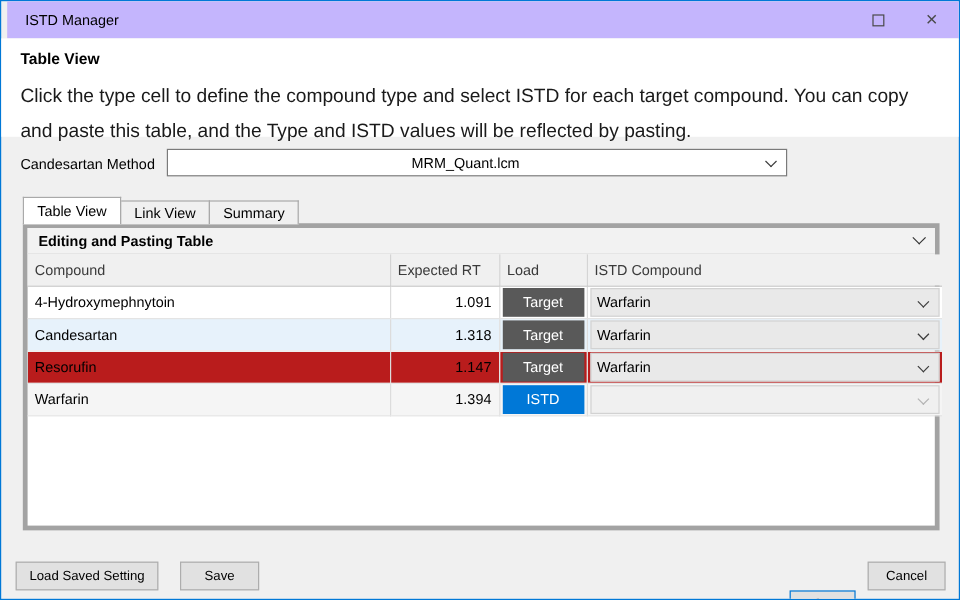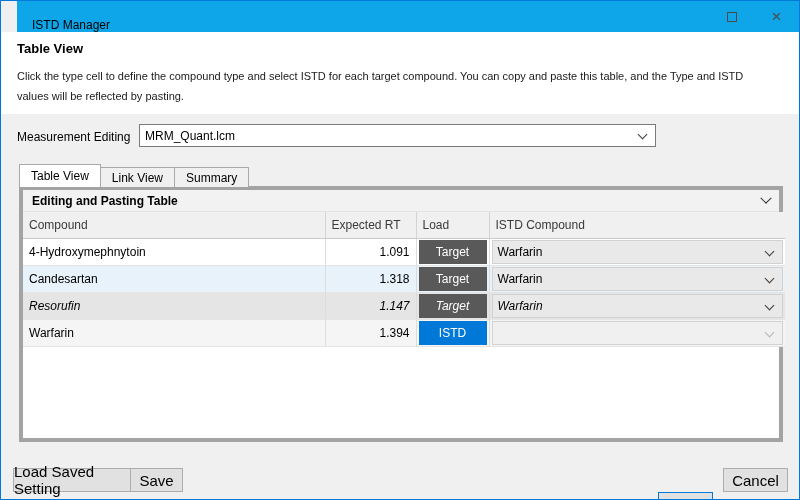--- a/index.html
+++ b/index.html
@@ -3,37 +3,37 @@
 <meta charset="utf-8">
 <style>
   * { margin:0; padding:0; box-sizing:border-box; }
   html,body { background:#ffffff; }
   body { font-family:"Liberation Sans","DejaVu Sans",sans-serif; font-size:12px; color:#000; }
 
   .window { position:relative; width:800px; height:500px; background:#f0f0f0;
             border:1px solid #0078d7; overflow:hidden; }
 
   
-  .titlebar { position:absolute; top:0; left:16px; right:0; height:31px; background:#0ea5e9;
-              display:flex; align-items:flex-end; }
+  .titlebar { position:absolute; top:0; left:5px; right:0; height:31px; background:#c4b5fd;
+              display:flex; align-items:center; }
   .titlebar .title { padding-left:15px; font-size:12px; color:#000; }
   .win-controls { margin-left:auto; display:flex; height:31px; }
   .win-btn { width:45px; height:31px; display:flex; align-items:center; justify-content:center; cursor:default; }
   .maxbox { width:10px; height:10px; border:1px solid #4a4a4a; }
   .closex { font-size:17px; color:#4a4a4a; line-height:1; font-weight:400; }
 
   
   .intro { position:absolute; top:31px; left:0; right:0; height:82px; background:#ffffff; padding:9px 16px 0 16px; }
   .intro h1 { font-size:13px; font-weight:bold; margin-bottom:11px; }
-  .intro p { font-size:11px; line-height:1.8; color:#1a1a1a; padding-right:6px; }
+  .intro p { font-size:16px; line-height:1.8; color:#1a1a1a; padding-right:6px; }
 
   
   .mm-label { position:absolute; left:16px; top:129px; }
   .combo { position:absolute; left:138px; top:123px; width:517px; height:23px; background:#ffffff;
-           border:1px solid #7a7a7a; display:flex; align-items:center; padding:0 24px 0 5px; cursor:default; }
+           border:1px solid #7a7a7a; display:flex; align-items:center; padding:0 24px 0 5px; cursor:default;justify-content:center; }
   .chev { width:7px; height:7px; border-right:1.4px solid #3b3b3b; border-bottom:1.4px solid #3b3b3b;
           transform:rotate(45deg); display:inline-block; }
   .combo .chev { position:absolute; right:9px; top:6px; }
 
   
   .tabs { position:absolute; left:18px; top:163px; height:23px; display:flex; align-items:flex-end; z-index:3; }
   .tab { background:#f0f0f0; border:1px solid #a9a9a9; border-bottom:none; height:20px;
          padding:0 11px; display:flex; align-items:center; margin-right:-1px; cursor:default; }
   .tab.active { background:#ffffff; height:23px; position:relative; z-index:4; }
 
@@ -58,23 +58,23 @@
   .type-btn { width:100%; height:100%; color:#ffffff; display:flex; align-items:center;
               justify-content:center; cursor:default; }
   .dd { position:relative; width:100%; height:100%; background:#e9e9e9; border:1px solid #d2d2d2;
         display:flex; align-items:center; padding:0 22px 0 5px; cursor:default; }
   .dd .chev { position:absolute; right:9px; top:7px; }
   .dd.disabled { background:#f0f0f0; }
   .dd.disabled .chev { border-color:#b4b4b4; }
 
   
   .btn { position:absolute; top:467px; height:24px; background:#e1e1e1; border:1px solid #adadad;
-         display:flex; align-items:center; justify-content:center; font-size:15px; cursor:default; }
+         display:flex; align-items:center; justify-content:center; font-size:11px; cursor:default; }
   .btn-load   { left:12px;  width:119px; }
-  .btn-save   { left:129px; width:53px; }
+  .btn-save   { left:149px; width:66px; }
   .btn-ok     { left:657px; width:55px; border-color:#0078d7;margin-top:24px; }
   .btn-cancel { left:722px; width:65px; }
 </style>
 </head>
 <body>
 
 <div class="window">
 
   <div class="titlebar">
     <span class="title">ISTD Manager</span>
@@ -86,21 +86,21 @@
         <span class="closex">×</span>
       </div>
     </div>
   </div>
 
   <div class="intro">
     <h1>Table View</h1>
     <p>Click the type cell to define the compound type and select ISTD for each target compound. You can copy and paste this table, and the Type and ISTD values will be reflected by pasting.</p>
   </div>
 
-  <span class="mm-label">Measurement Editing</span>
+  <span class="mm-label">Candesartan Method</span>
   <div class="combo">
     <span>MRM_Quant.lcm</span>
     <span class="chev"></span>
   </div>
 
   <div class="tabs">
     <div class="tab active">
       <span>Table View</span>
     </div>
     <div class="tab">
@@ -152,21 +152,21 @@
           <td class="type-cell">
               <div class="type-btn" style="background: rgb(89, 89, 89);">Target</div>
             </td>
           <td class="dd-cell">
               <div class="dd">
             <span>Warfarin</span>
             <span class="chev"></span>
               </div>
             </td>
         </tr>
-        <tr style="background: #e5e5e5; font-style: italic;">
+        <tr style="background: #b91c1c;">
           <td>Resorufin</td>
           <td class="rt">1.147</td>
           <td class="type-cell">
               <div class="type-btn" style="background: rgb(89, 89, 89);">Target</div>
             </td>
           <td class="dd-cell">
               <div class="dd">
             <span>Warfarin</span>
             <span class="chev"></span>
               </div>

